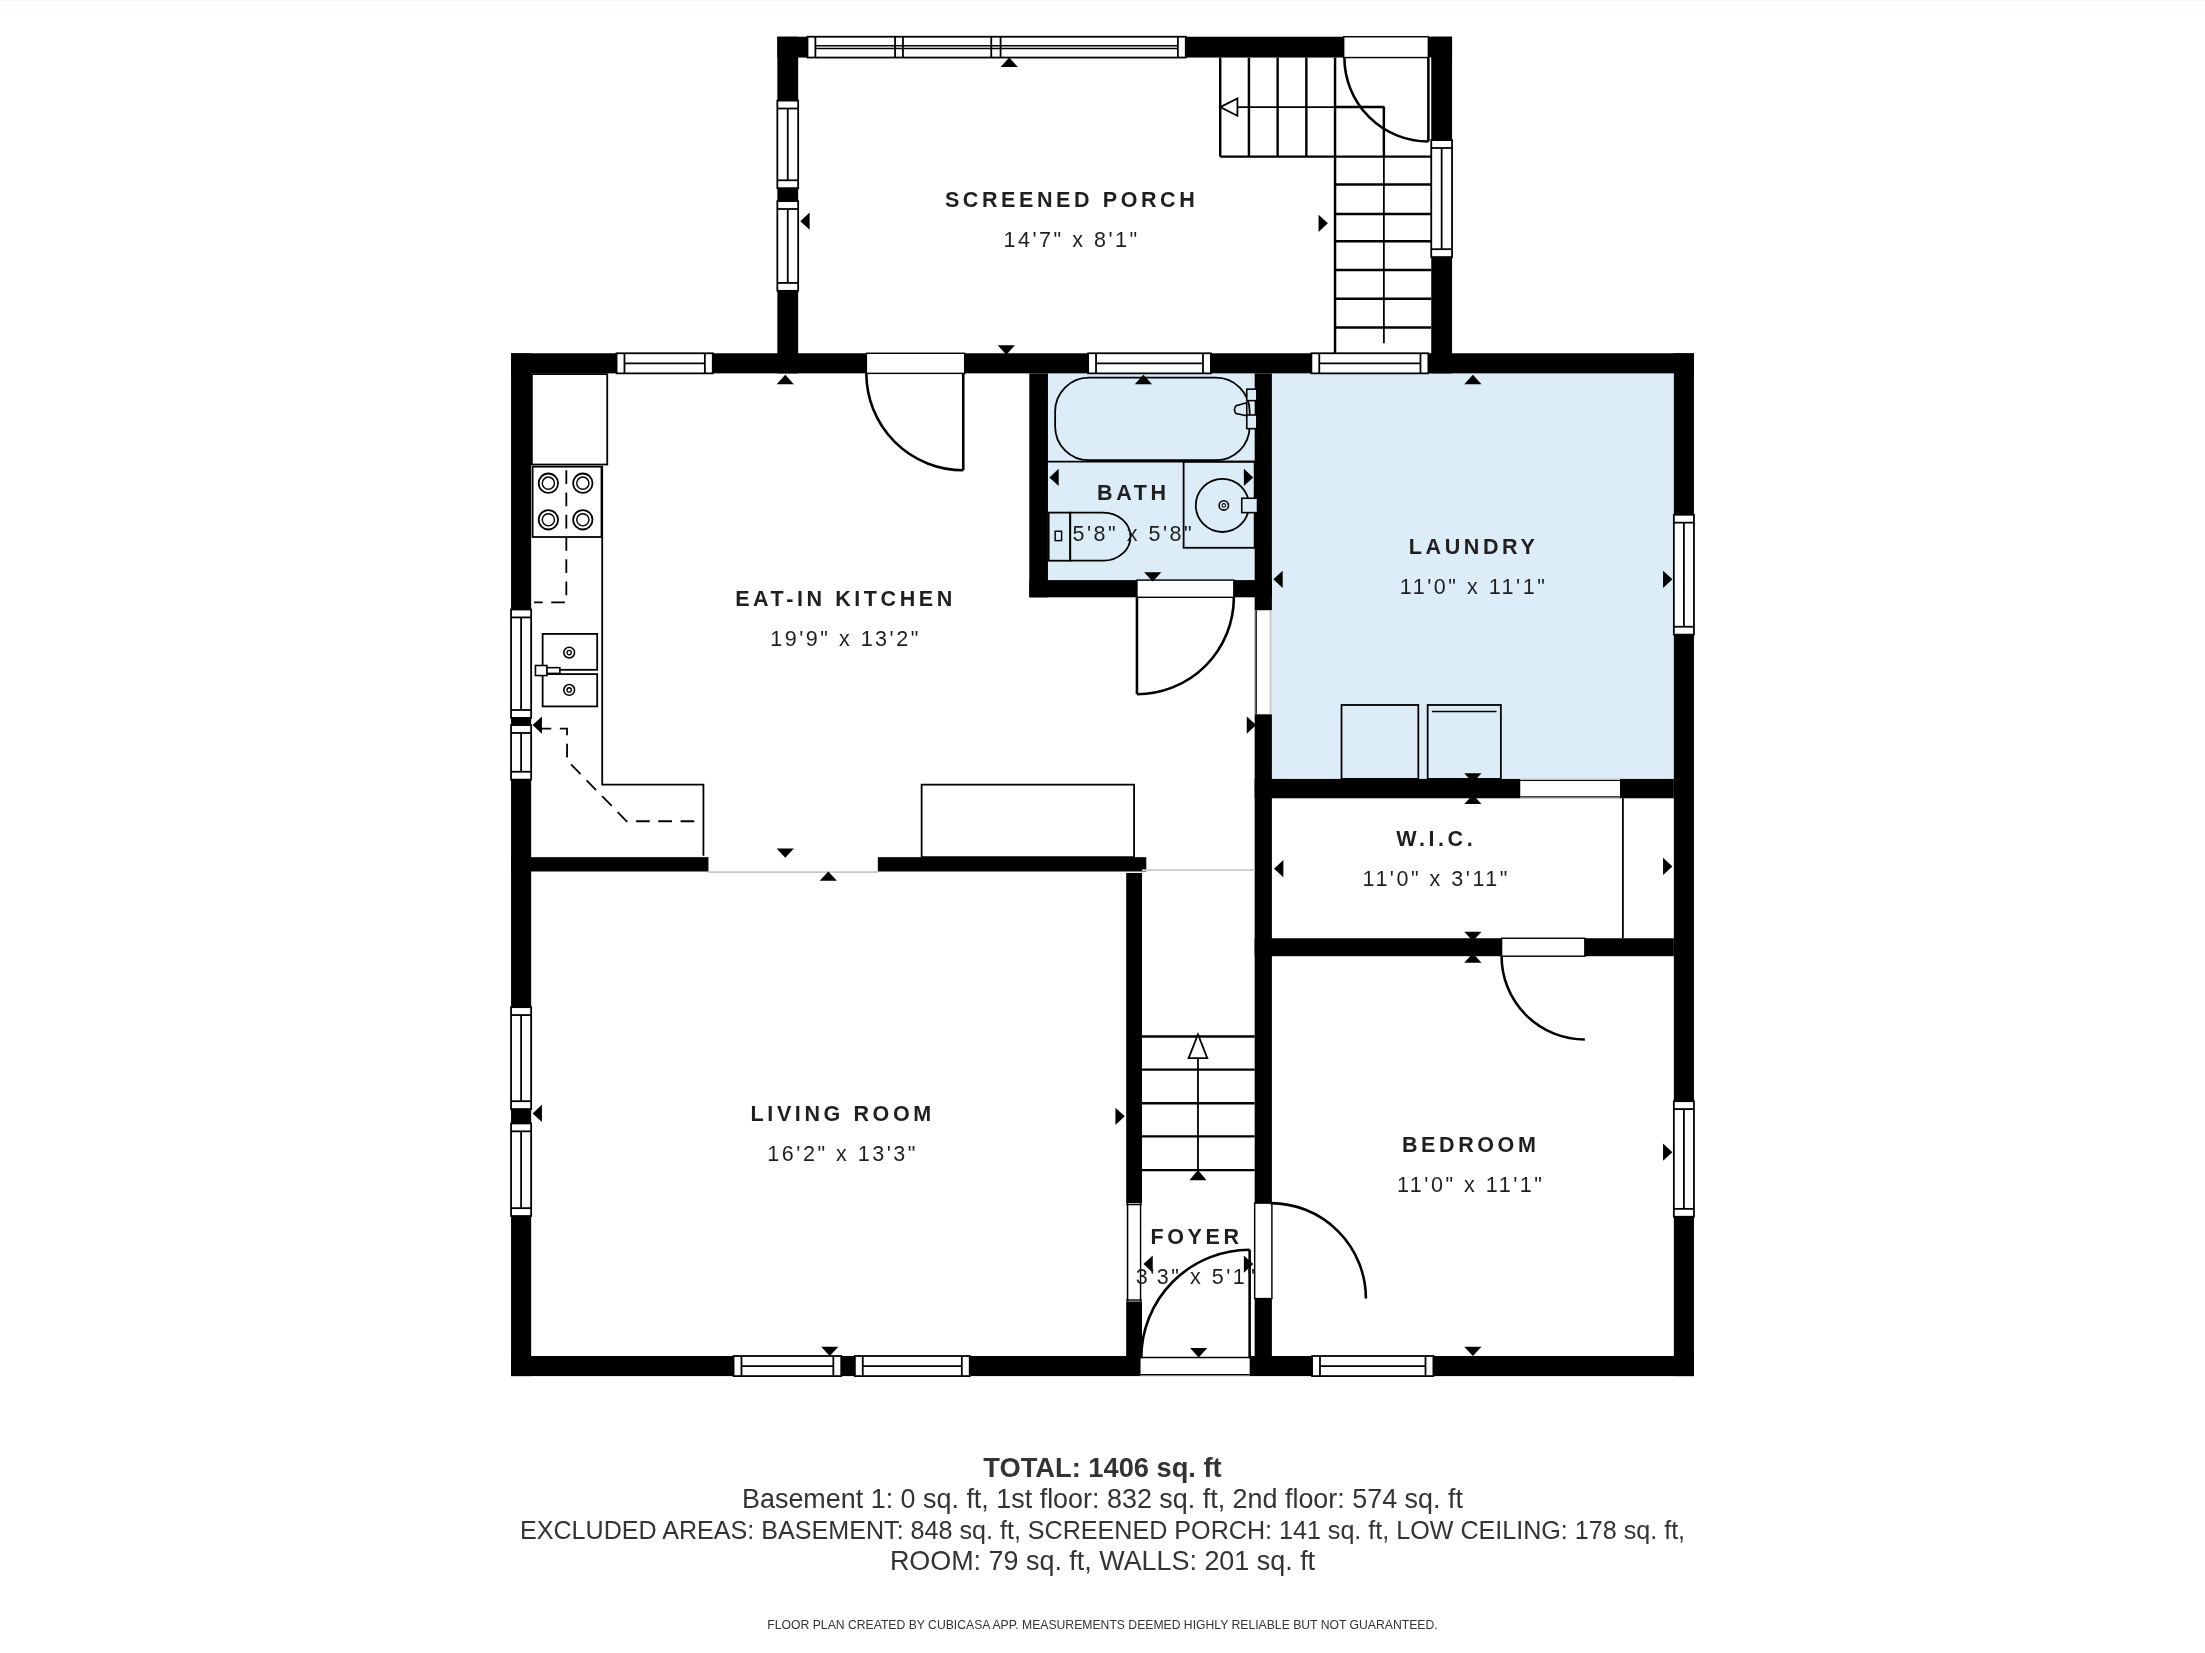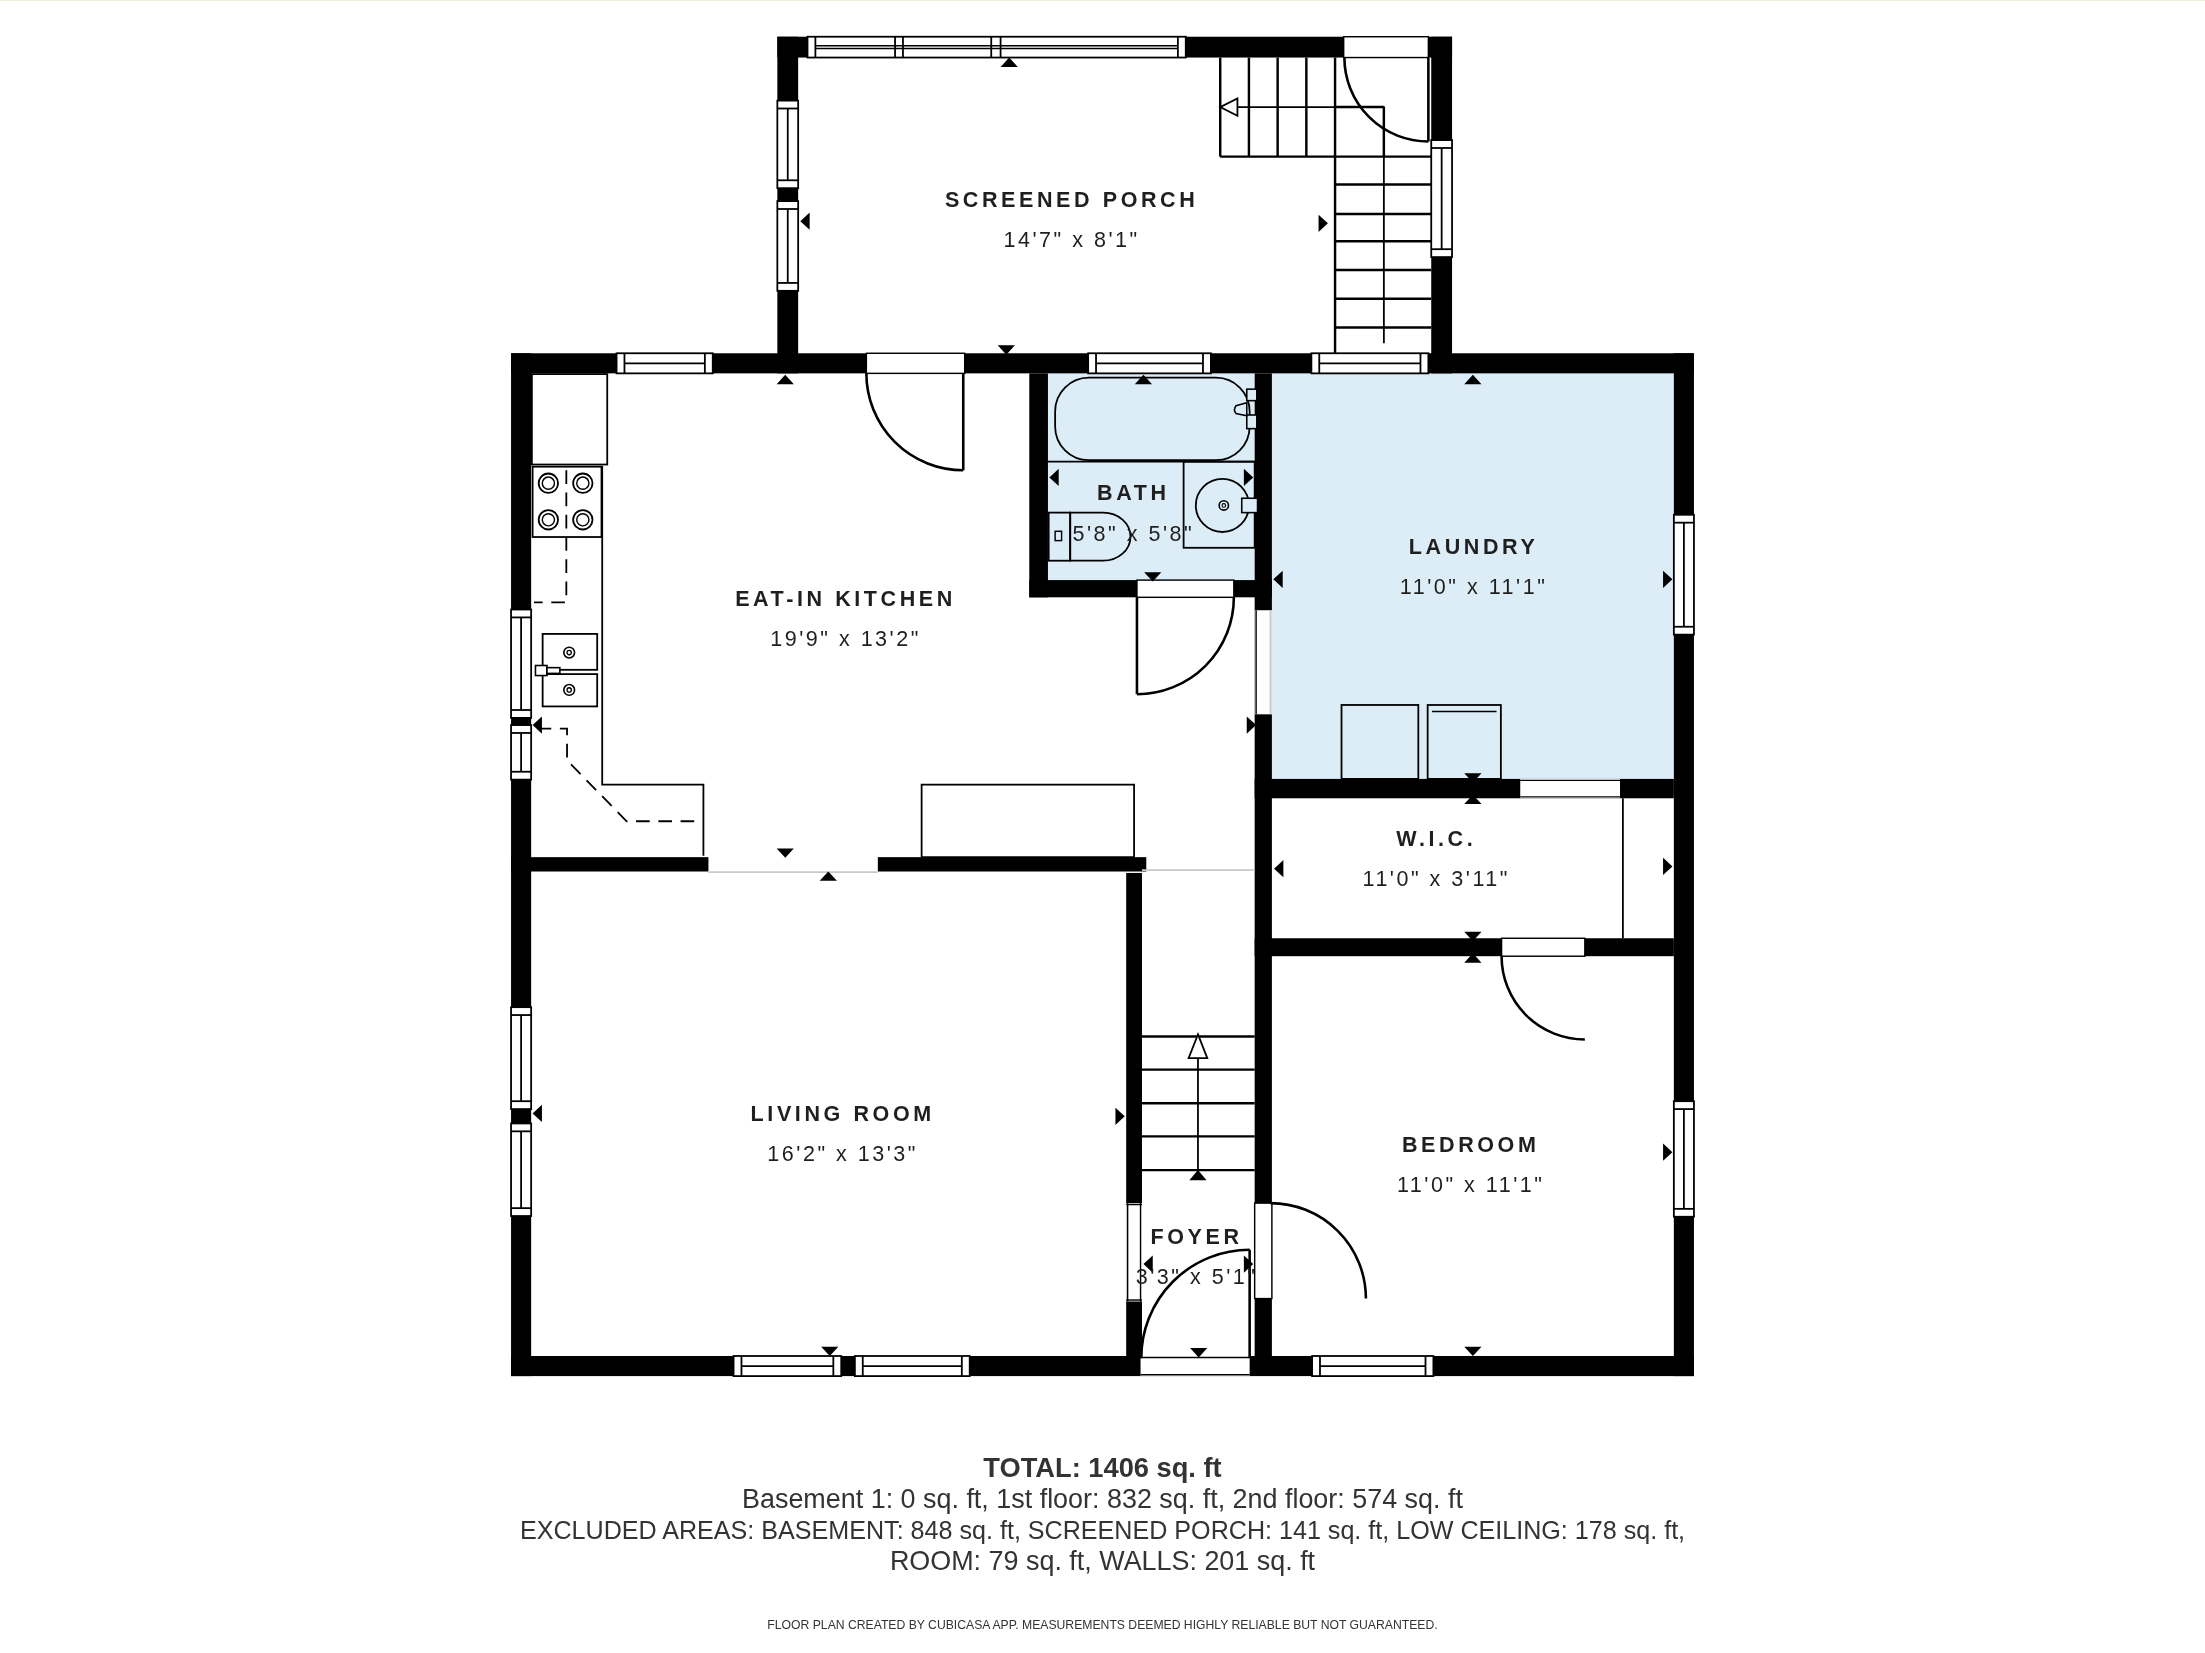--- a/index.html
+++ b/index.html
@@ -1,16 +1,16 @@
 <!DOCTYPE html>
 <html style="font-size:11.5px"><head>
 <meta charset="utf-8">
 <style>
   html,body{margin:0;padding:0;background:#ffffff;}
-  .page{width:2205px;height:1654px;position:relative;background:#a16207;font-family:"Liberation Sans",sans-serif;}
+  .page{width:2205px;height:1654px;position:relative;background:#fca5a5;font-family:"Liberation Sans",sans-serif;}
   svg{position:absolute;left:0;top:0;}
   text{fill:#1a1a1a;}
   .lbl{font-size:30px;font-weight:bold;letter-spacing:5px;fill:#1f1f1f;}
   .dim{font-size:30px;letter-spacing:3.5px;fill:#1f1f1f;}
   .b1{font-size:38px;font-weight:bold;fill:#333;}
   .b2{font-size:37.5px;fill:#333;}
   .b2c{font-size:35px;fill:#333;}
   .b3{font-size:17px;fill:#333;}
 </style>
 </head>

